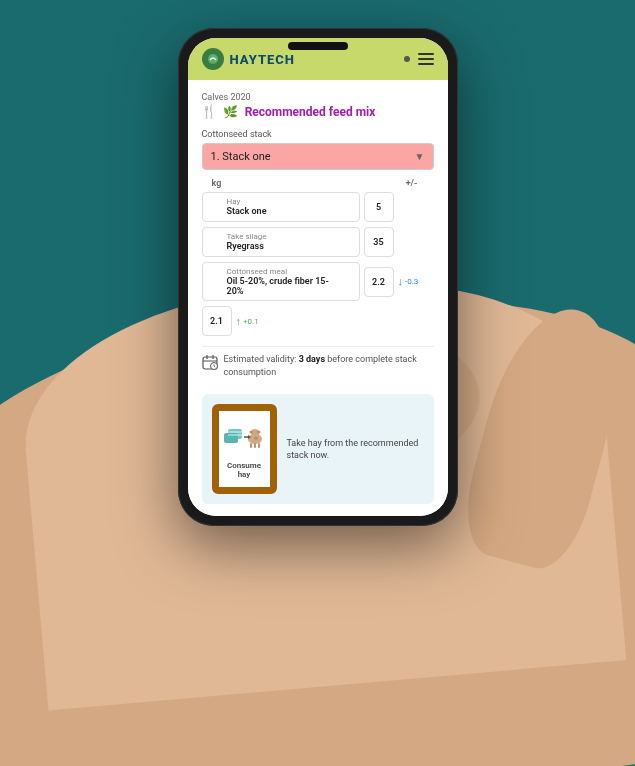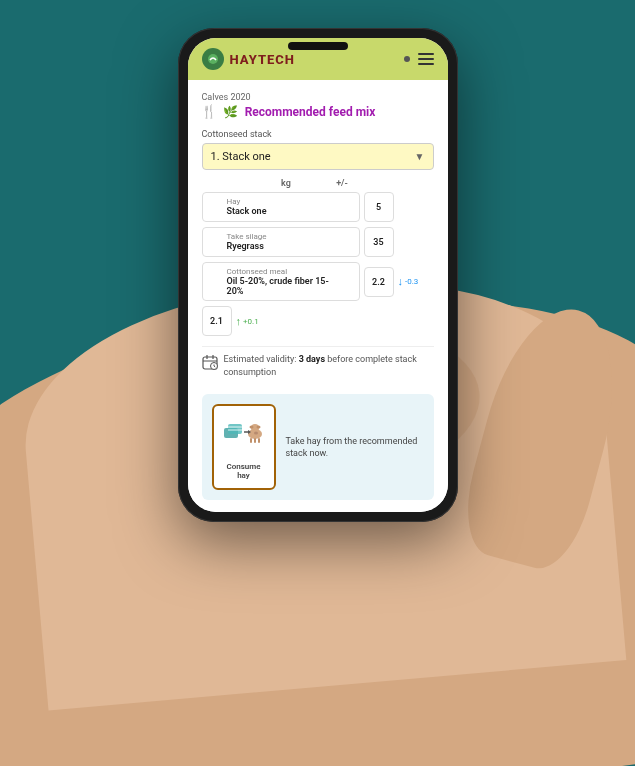--- a/index.html
+++ b/index.html
@@ -68,21 +68,21 @@
       display: flex;
       align-items: center;
       justify-content: center;
       color: white;
       font-size: 10px;
     }
 
     .logo-text {
       font-weight: 800;
       font-size: 13px;
-      color: #7f1d1d;
+      color: #0c4a6e;
       letter-spacing: 1px;
     }
 
     .header-icons {
       display: flex;
       align-items: center;
       gap: 8px;
     }
 
     .dot-icon {
@@ -161,39 +161,39 @@
     .stack-select {
       width: 100%;
       border: 1px solid #ccc;
       border-radius: 4px;
       padding: 6px 8px;
       font-size: 11px;
       color: #222;
       display: flex;
       align-items: center;
       justify-content: space-between;
-      background: #fef9c3;
+      background: #fca5a5;
       cursor: pointer;
       margin-bottom: 8px;
     }
 
     .select-arrow {
       color: #666;
       font-size: 10px;
     }
 
     
     .feed-table {
       width: 100%;
       margin-bottom: 10px;
     }
 
     .table-header {
       display: flex;
-      justify-content: center;
+      justify-content: space-between;
       gap: 21px;
       margin-bottom: 4px;
       padding-right: 2px;
     }
 
     .col-header {
       font-size: 9px;
       color: #666;
       font-weight: 600;
       width: 30px;
@@ -291,27 +291,27 @@
       background: #e8f4f8;
       border-radius: 6px;
       padding: 10px;
       display: flex;
       align-items: center;
       gap: 10px;
     }
 
     .consume-box {
       background: white;
-      border: 2px solid #a16207;
+      border: 7px solid #a16207;
       border-radius: 6px;
       padding: 8px;
       display: flex;
       flex-direction: column;
       align-items: center;
-      gap: 16px;
+      gap: 10px;
       width: 65px;
       cursor: pointer;
     }
 
     .consume-label {
       font-size: 8px;
       color: #444;
       text-align: center;
       font-weight: 600;
     }

